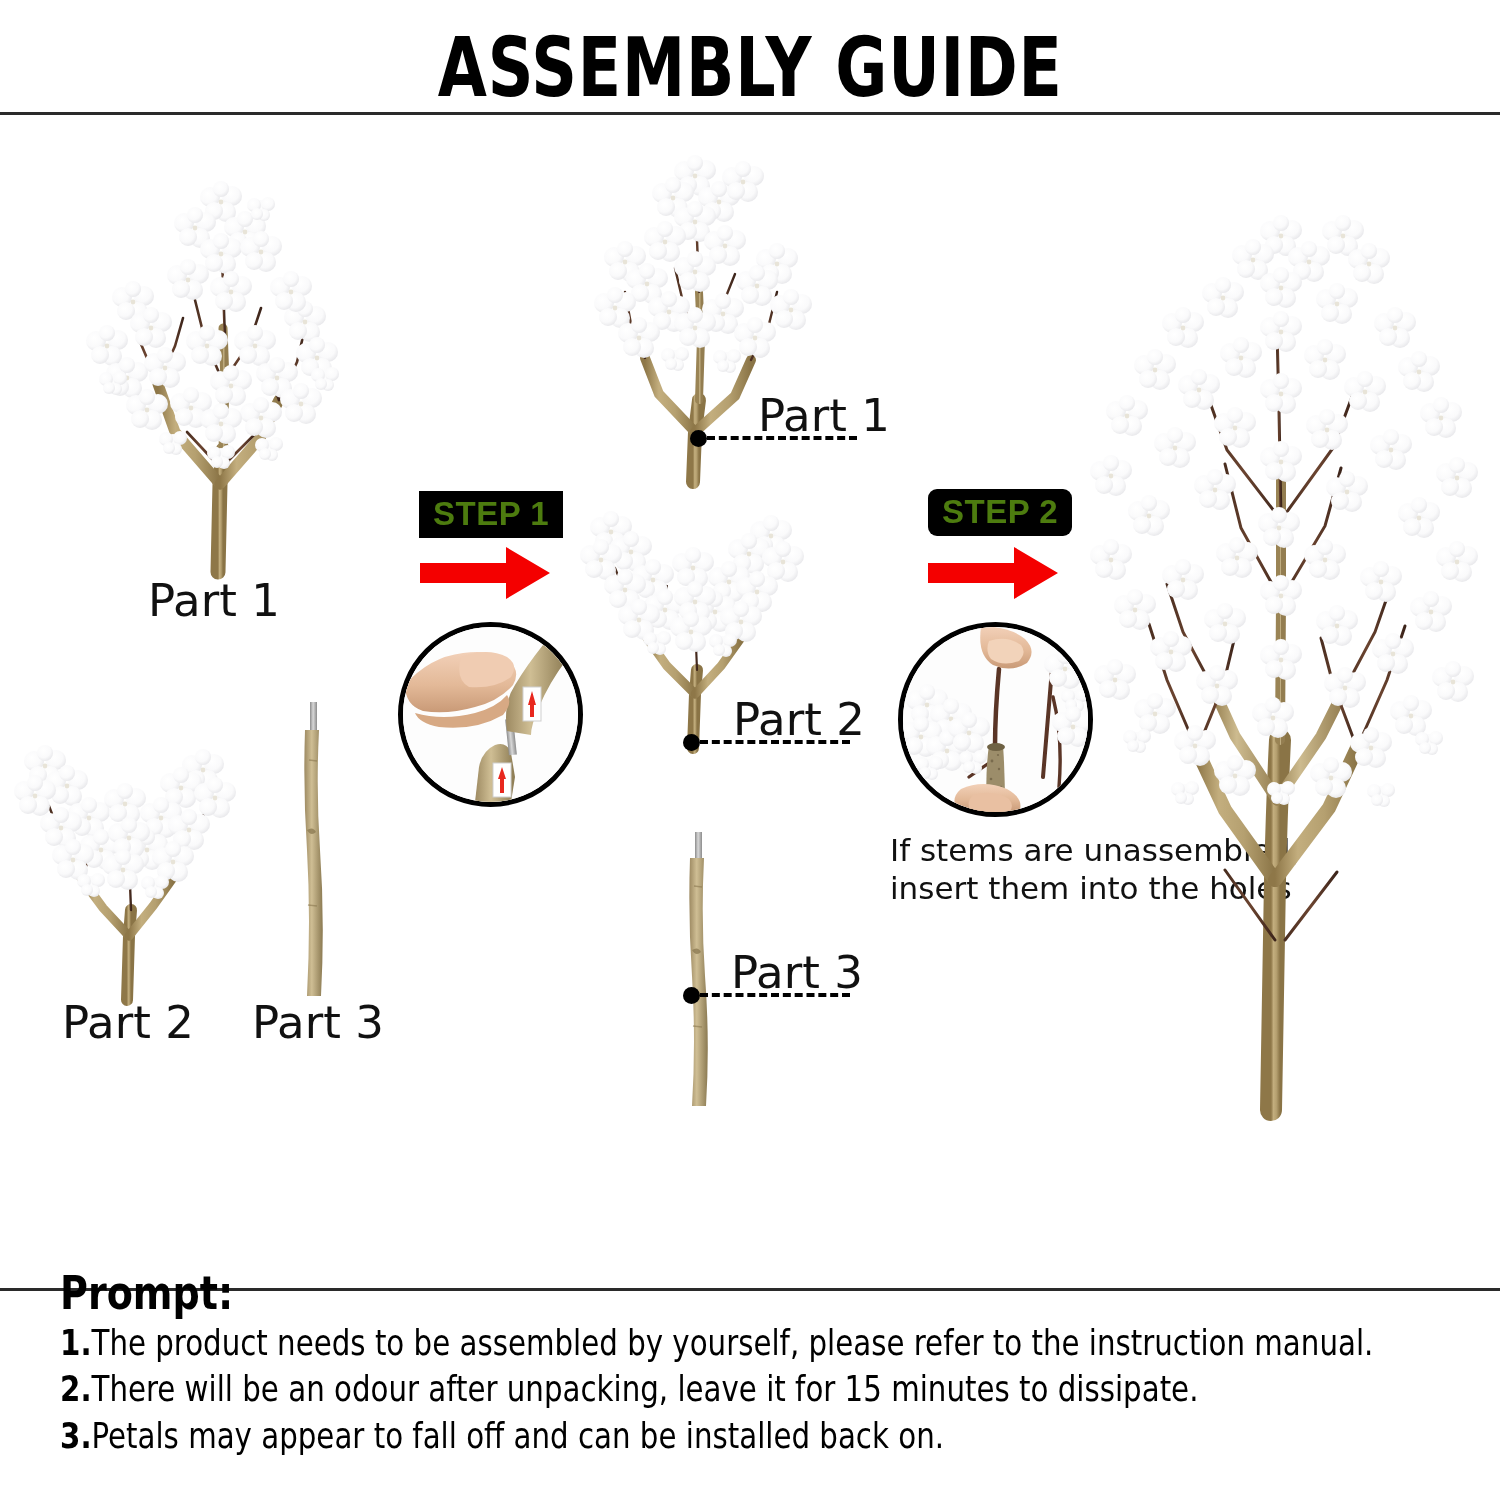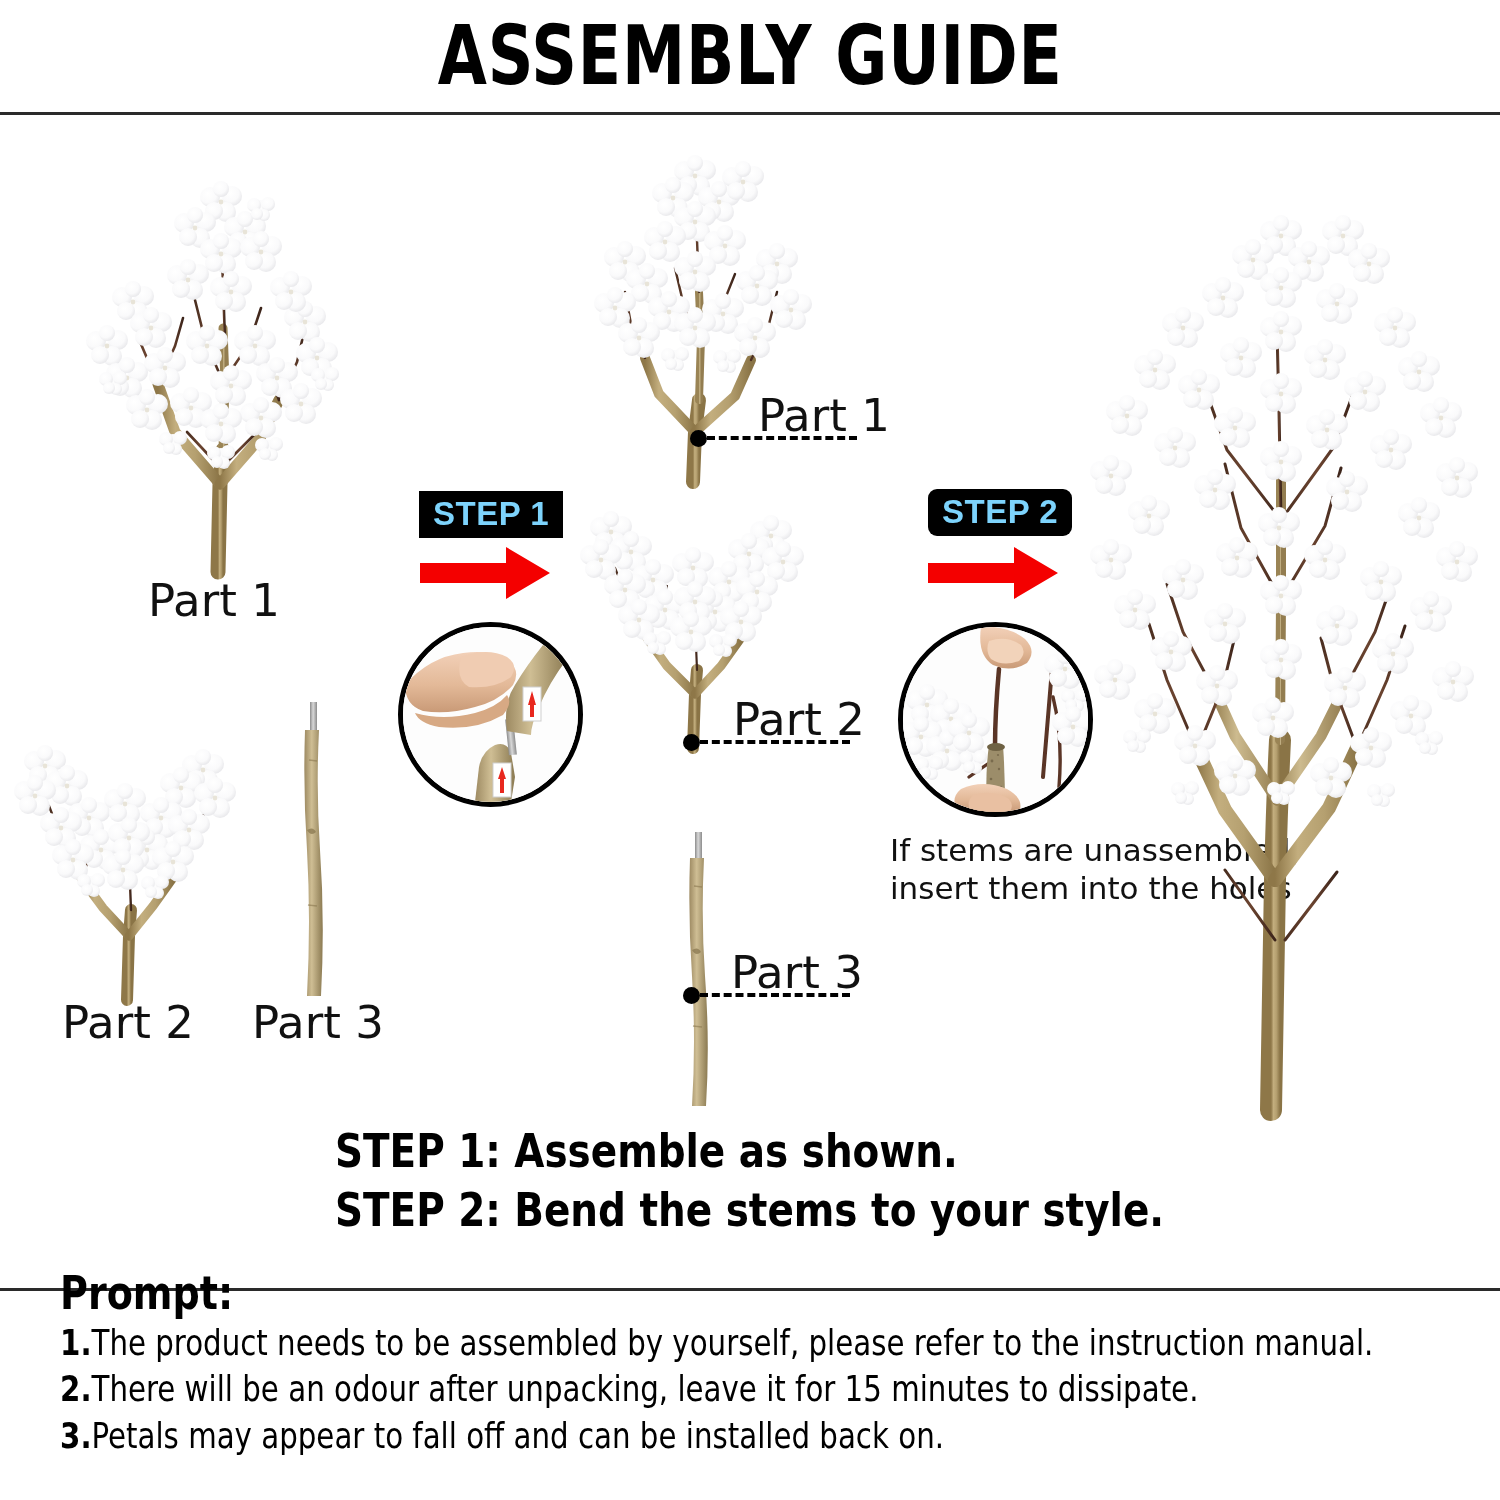--- a/index.html
+++ b/index.html
@@ -20,21 +20,21 @@
     position: relative;
     width: 1500px;
     height: 1500px;
     background: #ffffff;
   }
 
   
   .header {
     position: absolute;
     left: 0;
-    top: 0;
+    top: 12px;
     width: 1500px;
     height: 112px;
     display: flex;
     align-items: center;
     justify-content: center;
   }
   .header-title {
     font-family: "DejaVu Sans Condensed", "Liberation Sans Narrow", "Liberation Sans", sans-serif;
     font-weight: 700;
     font-size: 82px;
@@ -86,21 +86,21 @@
     font-family: "DejaVu Sans", sans-serif;
     font-size: 45px;
     white-space: nowrap;
     color: #111;
   }
 
   
   .step-badge {
     position: absolute;
     background: #000;
-    color: #7dd3fc;
+    color: #4d7c0f;
     font-family: "Liberation Sans", sans-serif;
     font-weight: 700;
     font-size: 33px;
     letter-spacing: 0.5px;
     padding: 6px 14px 8px 14px;
     line-height: 1;
     white-space: nowrap;
   }
   .arrow {
     position: absolute;
@@ -618,24 +618,20 @@
         <use href="#cluster" x="256" y="598"></use>
         <use href="#cluster-sm" x="206" y="612"></use>
         <use href="#cluster-sm" x="62" y="560"></use>
         <use href="#cluster-sm" x="354" y="562"></use>
         <use href="#cluster-sm" x="110" y="612"></use>
         <use href="#cluster-sm" x="306" y="614"></use>
       </g>
     </svg>
   </div>
 
-  <div class="steps-block">
-    <div>STEP 1: Assemble as shown.</div>
-    <div>STEP 2: Bend the stems to your style.</div>
-  </div>
 
   <div class="rule bottom"></div>
 
   <div class="prompt-block">
     <div class="prompt-title">Prompt:</div>
 
     <div class="prompt-line"><b>1.</b><span>The product needs to be assembled by yourself, please refer to the instruction manual.</span></div>
 
     <div class="prompt-line"><b>2.</b><span>There will be an odour after unpacking, leave it for 15 minutes to dissipate.</span></div>
 

